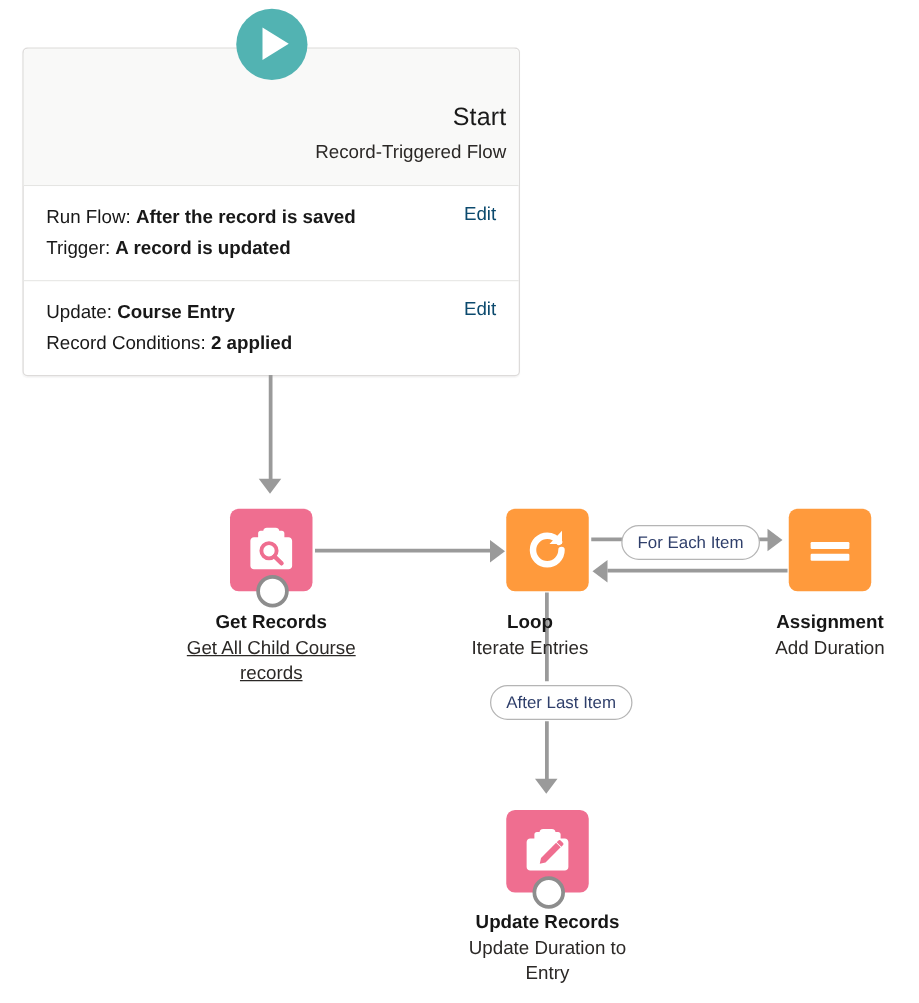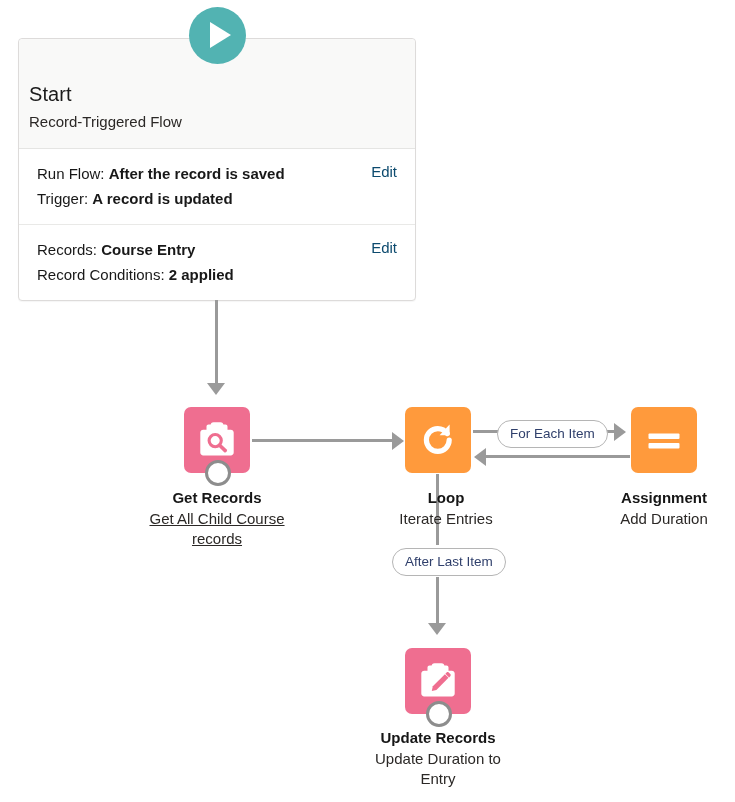--- a/index.html
+++ b/index.html
@@ -33,21 +33,21 @@
     background: #ffffff;
     border: 1px solid #dddbda;
     border-radius: 4px;
     box-sizing: border-box;
     box-shadow: 0 1px 1px rgba(0,0,0,0.04);
   }
   .start-header {
     background: #f9f9f8;
     border-bottom: 1px solid #e5e5e3;
     padding: 42px 10px 16px 10px;
-    text-align: left;
+    text-align: right;
     border-radius: 4px 4px 0 0;
   }
   .start-title {
     font-size: 20px;
     color: #1a1a1a;
     letter-spacing: 0.1px;
     line-height: 26px;
   }
   .start-subtitle {
     font-size: 15px;
@@ -213,21 +213,21 @@
       </div>
       <div class="start-line">
         <span class="lbl">Trigger:</span>
         <span class="val">A record is updated</span>
       </div>
       <div class="edit-link">Edit</div>
     </div>
 
     <div class="start-row">
       <div class="start-line">
-        <span class="lbl">Records:</span>
+        <span class="lbl">Update:</span>
         <span class="val">Course Entry</span>
       </div>
       <div class="start-line">
         <span class="lbl">Record Conditions:</span>
         <span class="val">2 applied</span>
       </div>
       <div class="edit-link">Edit</div>
     </div>
 
   </div>
@@ -268,21 +268,21 @@
     <div class="nl-title">Get Records</div>
     <div class="nl-sub" style="padding:0 48px;text-decoration:underline;">Get All Child Course records</div>
   </div>
 
   <div class="node orange" style="left:405px; top:407px;">
     <svg class="icon-svg" viewBox="0 0 66 66">
       <path fill="none" stroke="#ffffff" stroke-width="5.2" stroke-linecap="round" d="M44.2 33c0 6.3-5.1 11.4-11.4 11.4S21.4 39.3 21.4 33 26.5 21.6 32.8 21.6c3.9 0 7.3 1.9 9.4 4.9"></path>
       <path fill="#ffffff" d="M44.6 17.6v10.6h-10z"></path>
     </svg>
   </div>
-  <div class="node-label" style="left:366px; top:488px; width:160px;">
+  <div class="node-label" style="left:344px; top:488px; width:160px;">
     <div class="nl-title">Loop</div>
     <div class="nl-sub">Iterate Entries</div>
   </div>
 
   <div class="node orange" style="left:631px; top:407px;">
     <svg class="icon-svg" viewBox="0 0 66 66">
       <rect x="17.5" y="26.5" width="31" height="5.6" rx="1" fill="#ffffff"></rect>
       <rect x="17.5" y="36.0" width="31" height="5.6" rx="1" fill="#ffffff"></rect>
     </svg>
   </div>

